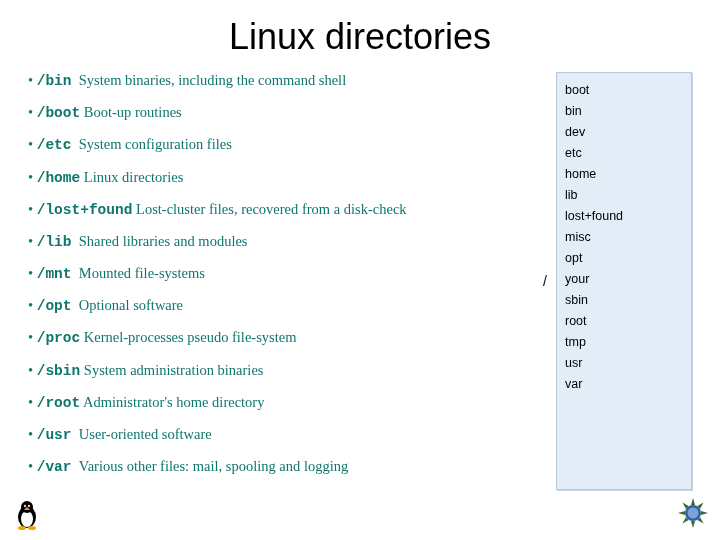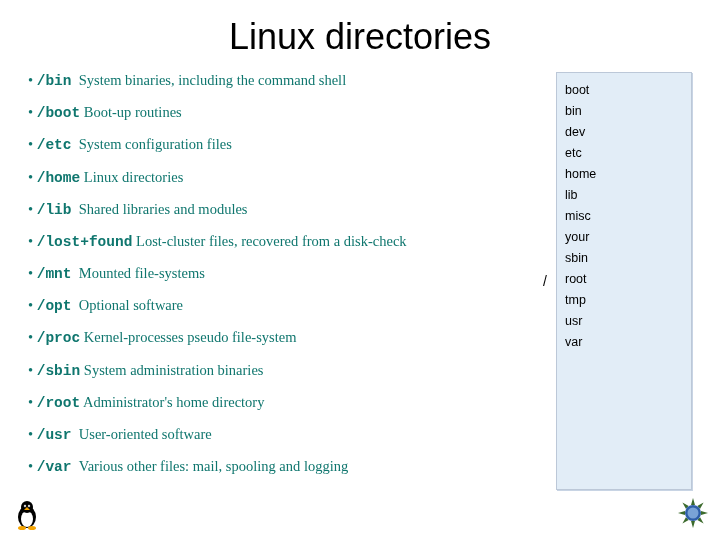--- a/index.html
+++ b/index.html
@@ -85,40 +85,42 @@
 
 <h1 class="title">Linux directories</h1>
 
 <div class="content">
 
   <div class="list">
     <div class="item">• <span class="dir">/bin</span>&nbsp;&nbsp;<span class="desc">System binaries, including the command shell</span></div>
     <div class="item">• <span class="dir">/boot</span> <span class="desc">Boot-up routines</span></div>
     <div class="item">• <span class="dir">/etc</span>&nbsp;&nbsp;<span class="desc">System configuration files</span></div>
     <div class="item">• <span class="dir">/home</span> <span class="desc">Linux directories</span></div>
+    <div class="item">• <span class="dir">/lost+found</span> <span class="desc">Lost-cluster files, recovered from a disk-check</span></div>
     <div class="item">• <span class="dir">/lib</span>&nbsp;&nbsp;<span class="desc">Shared libraries and modules</span></div>
-    <div class="item">• <span class="dir">/lost+found</span> <span class="desc">Lost-cluster files, recovered from a disk-check</span></div>
     <div class="item">• <span class="dir">/mnt</span>&nbsp;&nbsp;<span class="desc">Mounted file-systems</span></div>
     <div class="item">• <span class="dir">/opt</span>&nbsp;&nbsp;<span class="desc">Optional software</span></div>
     <div class="item">• <span class="dir">/proc</span> <span class="desc">Kernel-processes pseudo file-system</span></div>
     <div class="item">• <span class="dir">/sbin</span> <span class="desc">System administration binaries</span></div>
     <div class="item">• <span class="dir">/root</span> <span class="desc">Administrator's home directory</span></div>
     <div class="item">• <span class="dir">/usr</span>&nbsp;&nbsp;<span class="desc">User-oriented software</span></div>
     <div class="item">• <span class="dir">/var</span>&nbsp;&nbsp;<span class="desc">Various other files: mail, spooling and logging</span></div>
   </div>
 
   <div class="sidebar">
     <span class="root-label">/</span>
     <div class="tree-row">boot</div>
     <div class="tree-row">bin</div>
     <div class="tree-row">dev</div>
     <div class="tree-row">etc</div>
     <div class="tree-row">home</div>
     <div class="tree-row">lib</div>
+    <div class="tree-row">lost+found</div>
     <div class="tree-row">misc</div>
+    <div class="tree-row">opt</div>
     <div class="tree-row">your</div>
     <div class="tree-row">sbin</div>
     <div class="tree-row">root</div>
     <div class="tree-row">tmp</div>
     <div class="tree-row">usr</div>
     <div class="tree-row">var</div>
   </div>
 
 </div>
 

